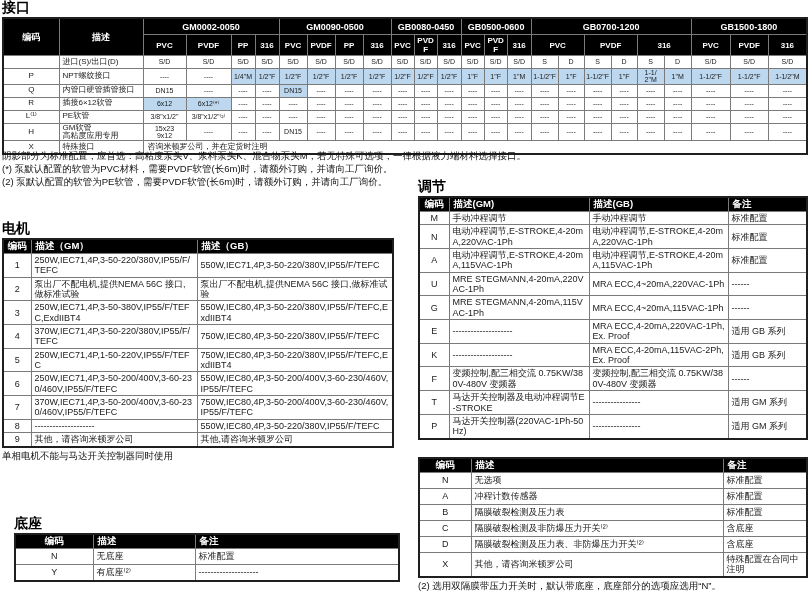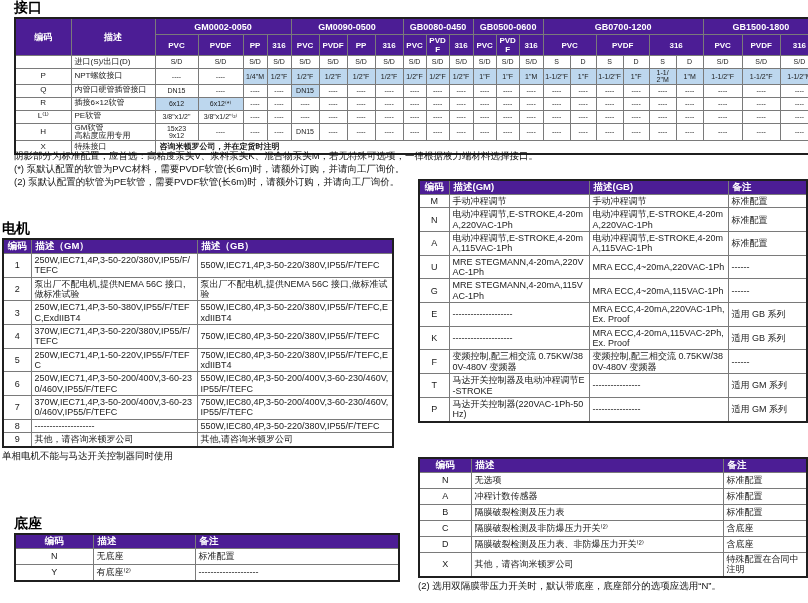--- a/index.html
+++ b/index.html
@@ -5,46 +5,46 @@
   html,body{margin:0;padding:0;}
   body{
     width:808px;height:603px;position:relative;overflow:hidden;
     background:#ffffff;font-family:"Liberation Sans","DejaVu Sans",sans-serif;color:#1a1a1a;
   }
   .sec{position:absolute;}
   .sec-title{font-weight:bold;font-size:14px;color:#000;margin:0 0 3px 0;line-height:1;}
   table{border-collapse:collapse;table-layout:fixed;background:#fff;}
   table.doc{border:2px solid #1f1f1f;}
   .doc th,.doc td{border:1px solid #7a7a7a;overflow:hidden;word-break:break-all;}
-  .doc thead th{background:#4c1d95;color:#fff;font-weight:bold;text-align:center;}
+  .doc thead th{background:#000000;color:#fff;font-weight:bold;text-align:center;}
   .hl{background:#BDD7EE;}
   
   #t-interface{width:804px;font-size:7px;}
   #t-interface thead tr.r1 th{font-size:9px;height:13px;}
   #t-interface thead tr.r2 th{font-size:8px;height:13px;margin-top:32px;}
   #t-interface td{text-align:center;height:12px;line-height:1.05;padding:0 1px;white-space:pre-line;}
   #t-interface td.code{font-size:8px;}
   #t-interface td.desc{text-align:left;font-size:8px;padding-left:3px;}
-  #t-interface td.xleft{text-align:left;font-size:8px;padding-left:4px;font-weight:bold;}
+  #t-interface td.xleft{text-align:left;font-size:8px;padding-left:4px;}
   
   table.simple{font-size:9px;}
   .simple thead th{height:13px;font-size:9.5px;text-align:left;padding:0 4px;}
   .simple thead th:first-child{text-align:center;padding:0;}
   .simple td{padding:1px 3px;line-height:1.15;vertical-align:middle;text-align:left;white-space:pre-line;}
   .simple td:first-child{text-align:center;}
   #t-options td{height:13px;}
   #t-base td{height:13px;}
   .notes{font-size:9.5px;line-height:1.27;color:#111;word-break:break-all;}
-  .notes div{margin:0 0 1px 12px;}
+  .notes div{margin:0 0 1px 0;}
   .note-line{font-size:9.5px;color:#111;margin-top:2px;word-break:break-all;}
 </style>
 </head>
 <body>
 
-<div class="sec" id="sec-interface" style="left:14px;top:0;width:653px;">
+<div class="sec" id="sec-interface" style="left:2px;top:0;width:653px;">
   <div class="sec-title">接口</div>
   <table class="doc" id="t-interface">
     <colgroup>
       <col style="width:56px">
         <col style="width:84px">
       <col style="width:43px">
         <col style="width:45px">
         <col style="width:24px">
         <col style="width:24px">
       <col style="width:28px">
@@ -275,20 +275,21 @@
   </table>
 </div>
 
 <div class="sec notes" id="notes-interface" style="left:2px;top:150px;width:616px;">
   <div>阴影部分为标准配置，应首选：高粘度泵头V、浆料泵头K、混合物泵头M，若无特殊可选项，一律根据液力端材料选择接口。</div>
   <div>(*) 泵默认配置的软管为PVC材料，需要PVDF软管(长6m)时，请额外订购，并请向工厂询价。</div>
   <div>(2) 泵默认配置的软管为PE软管，需要PVDF软管(长6m)时，请额外订购，并请向工厂询价。</div>
 </div>
 
 <div class="sec" id="sec-adjust" style="left:418px;top:179px;width:388px;">
+  <div class="sec-title">调节</div>
   <table class="doc simple" id="t-adjust" style="width:388px;">
     <colgroup>
         <col style="width:30px">
         <col style="width:140px">
         <col style="width:139px">
         <col style="width:79px">
       </colgroup>
     <thead>
       <tr>
         <th>编码</th>

